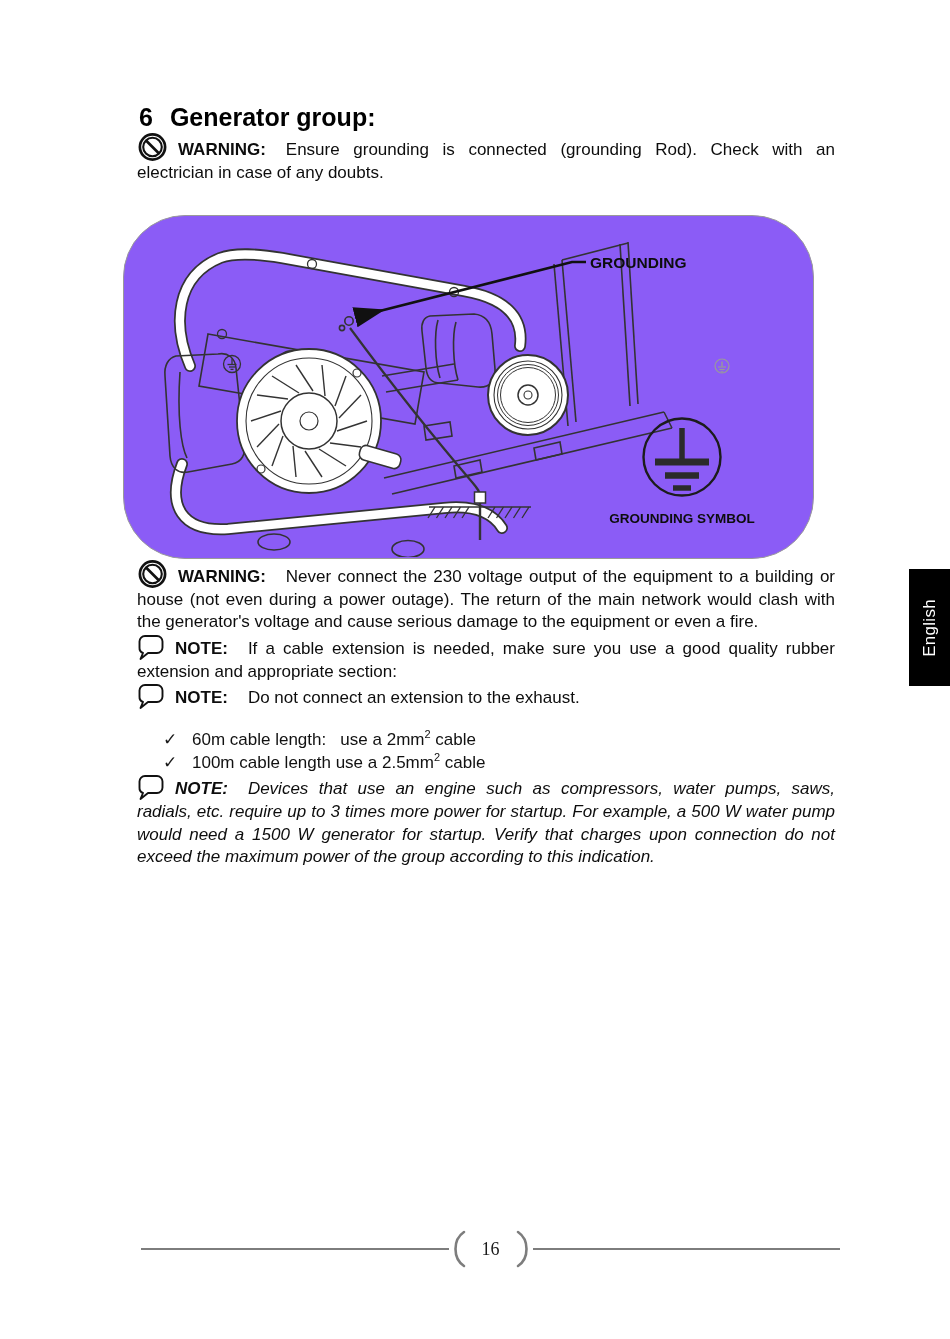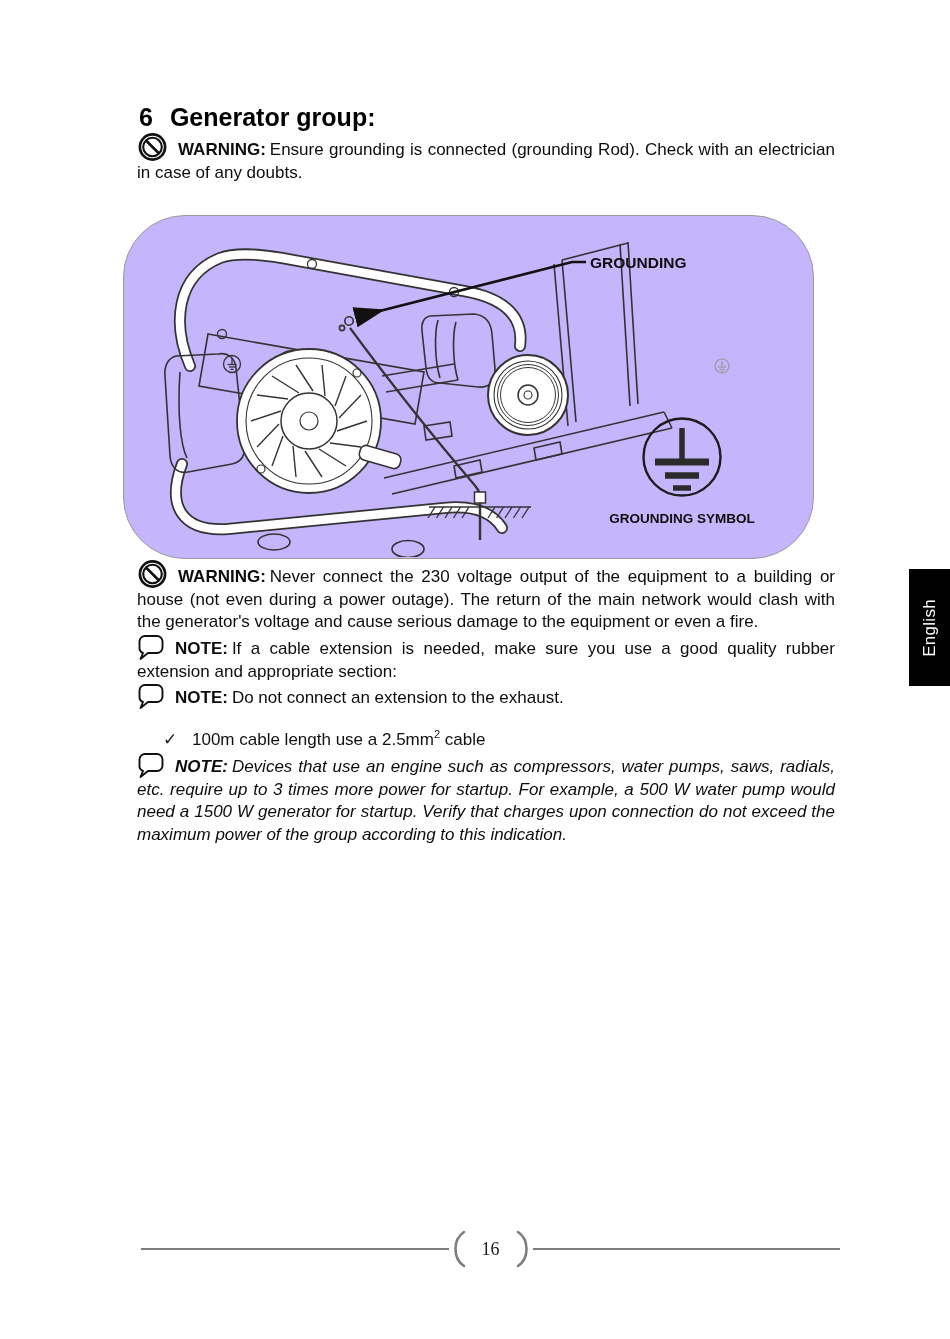--- a/index.html
+++ b/index.html
@@ -6,24 +6,24 @@
   .page{position:relative;width:950px;height:1339px;background:#ffffff;overflow:hidden;
         font-family:"Liberation Sans","DejaVu Sans",sans-serif;color:#111;}
   .content{position:absolute;left:137px;top:0;width:698px;}
   h1.title{margin:103px 0 0 2px;font-size:25px;font-weight:bold;color:#000;display:flex;gap:17px;}
   p.para{margin:0;font-size:17px;line-height:22.5px;text-align:justify;color:#0d0d0d;}
   .mt-p1{margin-top:69px;}
   .mt-w2{margin-top:43px;}
   .mt-std{margin-top:21px;}
   .mt-n2{margin-top:21px;}
   .mt-n3{margin-top:43px;font-style:italic;}
-  b.lbl{margin-right:4px;}
+  b.lbl{margin-right:20px;}
   .icon-wrap{display:inline-block;vertical-align:-7px;margin-right:10px;line-height:0;}
   .figure{position:relative;margin:30px 0 0 -14px;width:691px;height:344px;
-          border:1.4px solid #9a9a9a;border-radius:62px;box-sizing:border-box;background:#c4b5fd;padding-left:48px;}
+          border:1.4px solid #9a9a9a;border-radius:62px;box-sizing:border-box;background:#8b5cf6;padding-left:48px;}
   .figure svg{position:absolute;left:0;top:0;}
   ul.checks{list-style:none;margin:19px 0 0 0;padding:0 0 0 26px;font-size:17px;line-height:22.5px;}
   ul.checks li{margin:0;}
   .chk{display:inline-block;width:29px;color:#1a1a1a;}
   .pre-sp{white-space:pre-wrap;}
   sup{font-size:11px;line-height:0;}
   .footer{position:absolute;left:141px;top:1231px;width:699px;height:36px;display:flex;align-items:center;}
   .fline{flex:1;border-top:2px solid #7d7d7d;height:0;}
   .fnum{font-family:"Liberation Serif","DejaVu Serif",serif;font-size:18px;color:#1a1a1a;margin:0 13px;}
   .fbr{flex:none;margin:0 2px;line-height:0;}
@@ -230,20 +230,23 @@
     </p>
 
     <p class="para mt-std">
       <span class="icon-wrap"><svg width="28" height="27" viewBox="0 0 28 27">
         <path d="M8,2 L20,2 A5.5,5.5 0 0 1 25.5,7.5 L25.5,13.5 A5.5,5.5 0 0 1 20,19 L11,19 L3.5,25 L6,19 A5.5,5.5 0 0 1 2.5,13.5 L2.5,7.5 A5.5,5.5 0 0 1 8,2 Z" fill="#fff" stroke="#111" stroke-width="1.9" stroke-linejoin="round"></path>
       </svg></span><b class="lbl">NOTE:</b><span>Do not connect an extension to the exhaust.</span>
     </p>
 
     <ul class="checks">
       <li>
+        <span class="chk">✓</span><span class="pre-sp">60m cable length:   use a 2mm</span><sup>2</sup><span class="pre-sp"> cable</span>
+      </li>
+      <li>
         <span class="chk">✓</span><span class="pre-sp">100m cable length use a 2.5mm</span><sup>2</sup><span class="pre-sp"> cable</span>
       </li>
     </ul>
 
     <p class="para mt-n3">
       <span class="icon-wrap"><svg width="28" height="27" viewBox="0 0 28 27">
         <path d="M8,2 L20,2 A5.5,5.5 0 0 1 25.5,7.5 L25.5,13.5 A5.5,5.5 0 0 1 20,19 L11,19 L3.5,25 L6,19 A5.5,5.5 0 0 1 2.5,13.5 L2.5,7.5 A5.5,5.5 0 0 1 8,2 Z" fill="#fff" stroke="#111" stroke-width="1.9" stroke-linejoin="round"></path>
       </svg></span><b class="lbl">NOTE:</b><span>Devices that use an engine such as compressors, water pumps, saws, radials, etc. require up to 3 times more power for startup. For example, a 500 W water pump would need a 1500 W generator for startup. Verify that charges upon connection do not exceed the maximum power of the group according to this indication.</span>
     </p>
 

